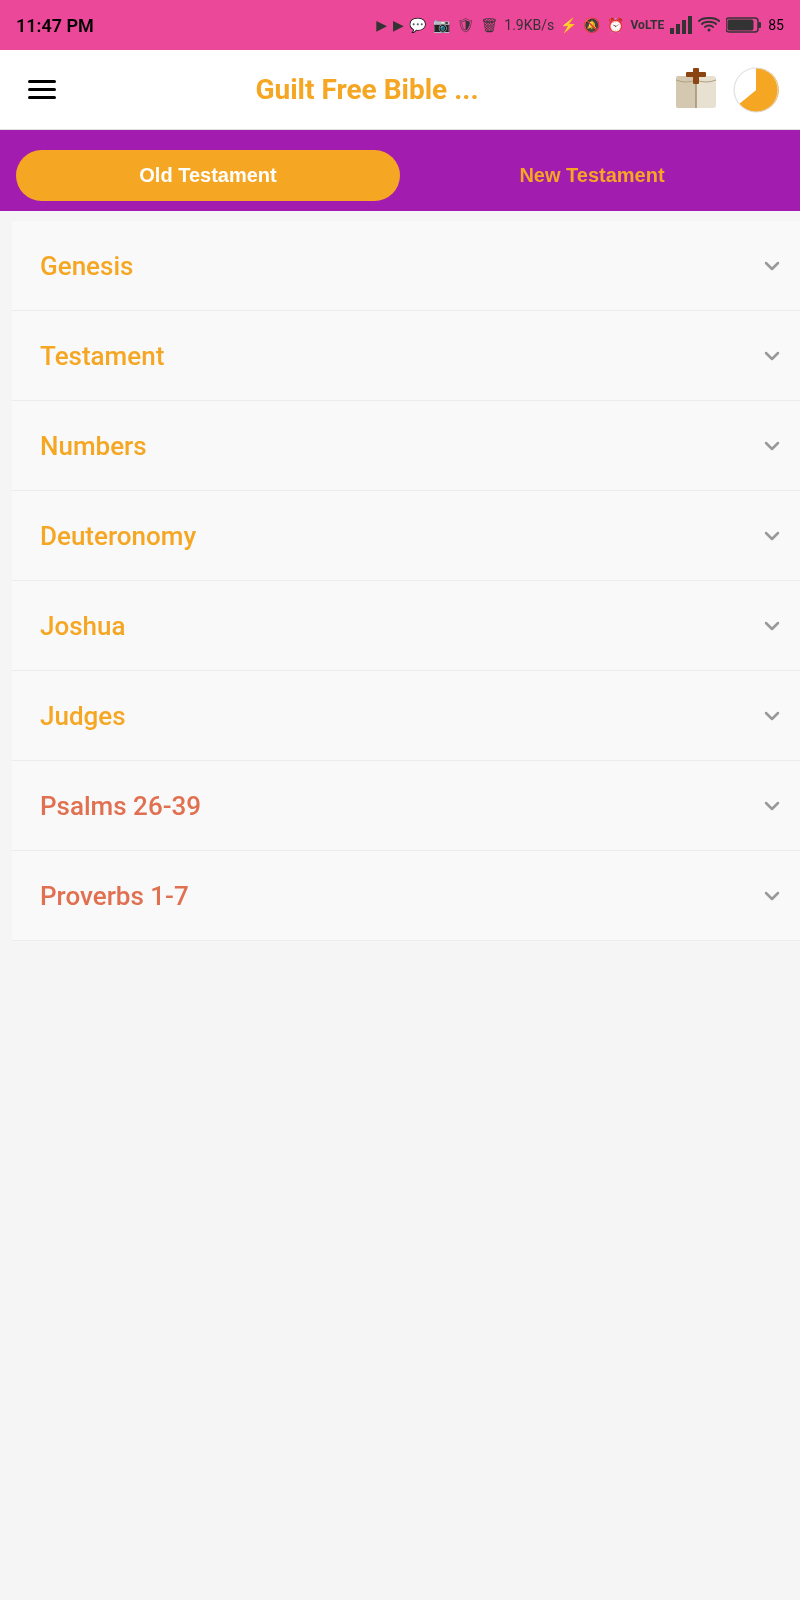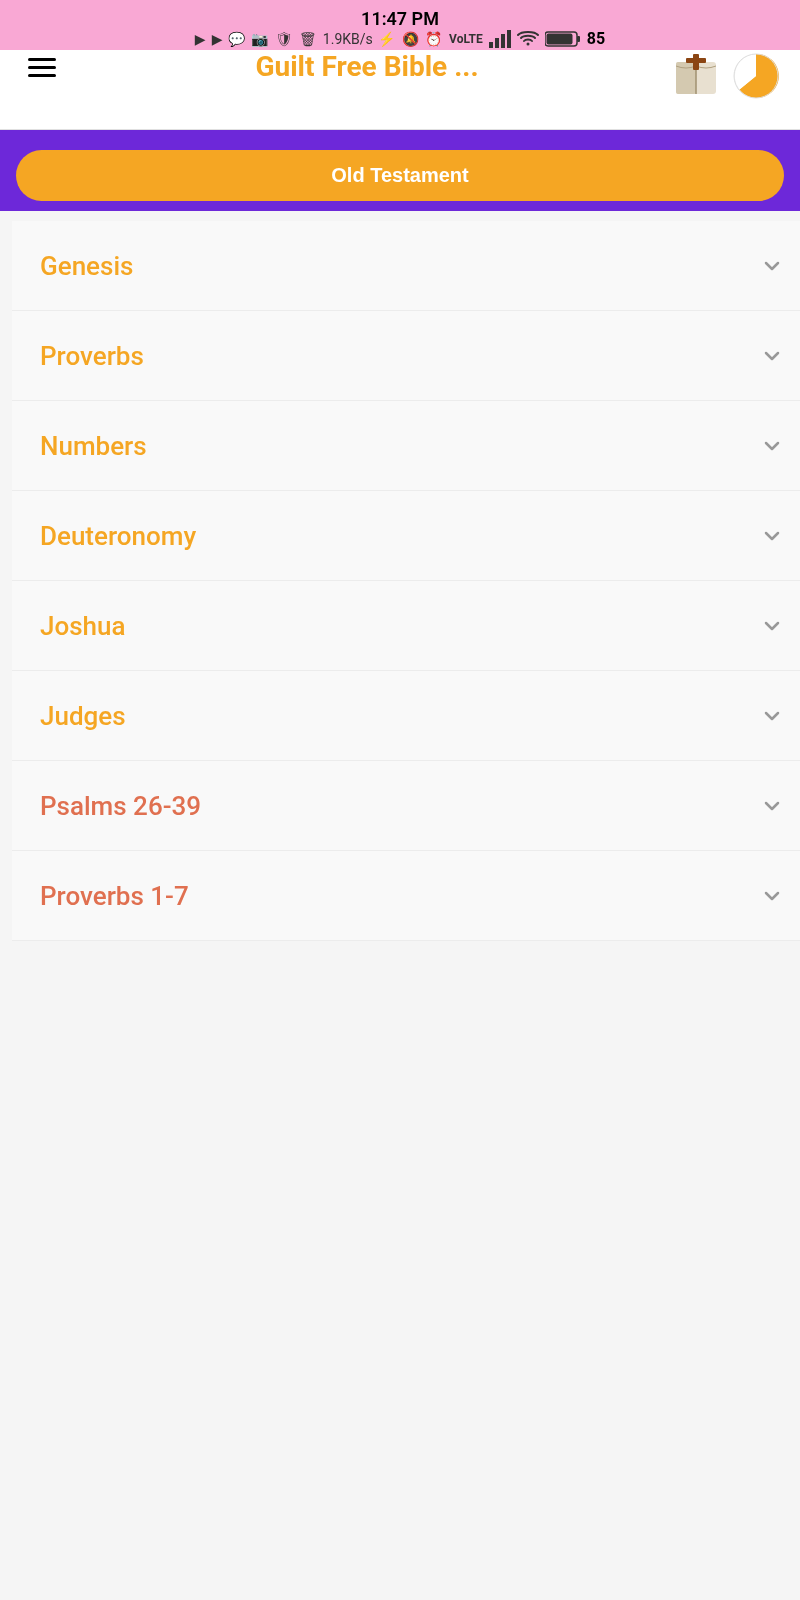--- a/index.html
+++ b/index.html
@@ -14,58 +14,57 @@
       min-height: 1600px;
       background: #f5f5f5;
       font-family: 'Roboto', Arial, sans-serif;
       overflow-x: hidden;
     }
 
     
     .status-bar {
       width: 100%;
       height: 50px;
-      background: #f9a8d4;
+      background: #ec4899;
       display: flex;
       align-items: center;
       justify-content: space-between;
       padding: 8px 16px;
-      flex-direction: column;
     }
 
     .status-time {
       font-size: 18px;
       font-weight: 600;
       color: #000;
     }
 
     .status-icons {
       display: flex;
       align-items: center;
       gap: 6px;
     }
 
     .status-icon {
       font-size: 14px;
       color: #333;
     }
 
     .battery-text {
-      font-size: 16px;
-      font-weight: 700;
+      font-size: 14px;
+      font-weight: 400;
       color: #000;
     }
 
     
     .app-header {
       width: 100%;
       height: 80px;
       background: #ffffff;
       display: flex;
-      align-items: flex-start;
+      align-items: center;
       justify-content: space-between;
       padding: 0 20px;
       border-bottom: 1px solid #e0e0e0;
     }
 
     .hamburger-btn {
       display: flex;
       flex-direction: column;
       gap: 5px;
       cursor: pointer;
@@ -119,21 +118,21 @@
     }
 
     .pie-chart-svg {
       width: 48px;
       height: 48px;
     }
 
     
     .tabs-container {
       width: 100%;
-      background: #6d28d9;
+      background: #a21caf;
       padding: 20px 16px 10px 16px;
       display: flex;
     }
 
     .tab-btn {
       flex: 1;
       padding: 14px 20px;
       border-radius: 40px;
       border: none;
       font-size: 20px;
@@ -272,32 +271,33 @@
         <path d="M24 24 L7.5 37.5 A22 22 0 0 1 24 2 Z" fill="#fff"></path>
 
         <circle cx="24" cy="24" r="22" fill="none" stroke="#ddd" stroke-width="1"></circle>
       </svg>
     </div>
   </div>
 </div>
 
 <div class="tabs-container">
   <button class="tab-btn active">Old Testament</button>
+  <button class="tab-btn inactive">New Testament</button>
 </div>
 
 <div class="book-list">
 
 <div class="book-item">
       <span class="book-name orange">Genesis</span>
       <svg width="24" height="24" viewBox="0 0 24 24">
         <path d="M6 9 L12 15 L18 9" stroke="#999" stroke-width="2.5" fill="none" stroke-linecap="round" stroke-linejoin="round"></path>
       </svg>
     </div>
     <div class="book-item">
-      <span class="book-name orange">Proverbs</span>
+      <span class="book-name orange">Testament</span>
       <svg width="24" height="24" viewBox="0 0 24 24">
         <path d="M6 9 L12 15 L18 9" stroke="#999" stroke-width="2.5" fill="none" stroke-linecap="round" stroke-linejoin="round"></path>
       </svg>
     </div>
     <div class="book-item">
       <span class="book-name orange">Numbers</span>
       <svg width="24" height="24" viewBox="0 0 24 24">
         <path d="M6 9 L12 15 L18 9" stroke="#999" stroke-width="2.5" fill="none" stroke-linecap="round" stroke-linejoin="round"></path>
       </svg>
     </div>

